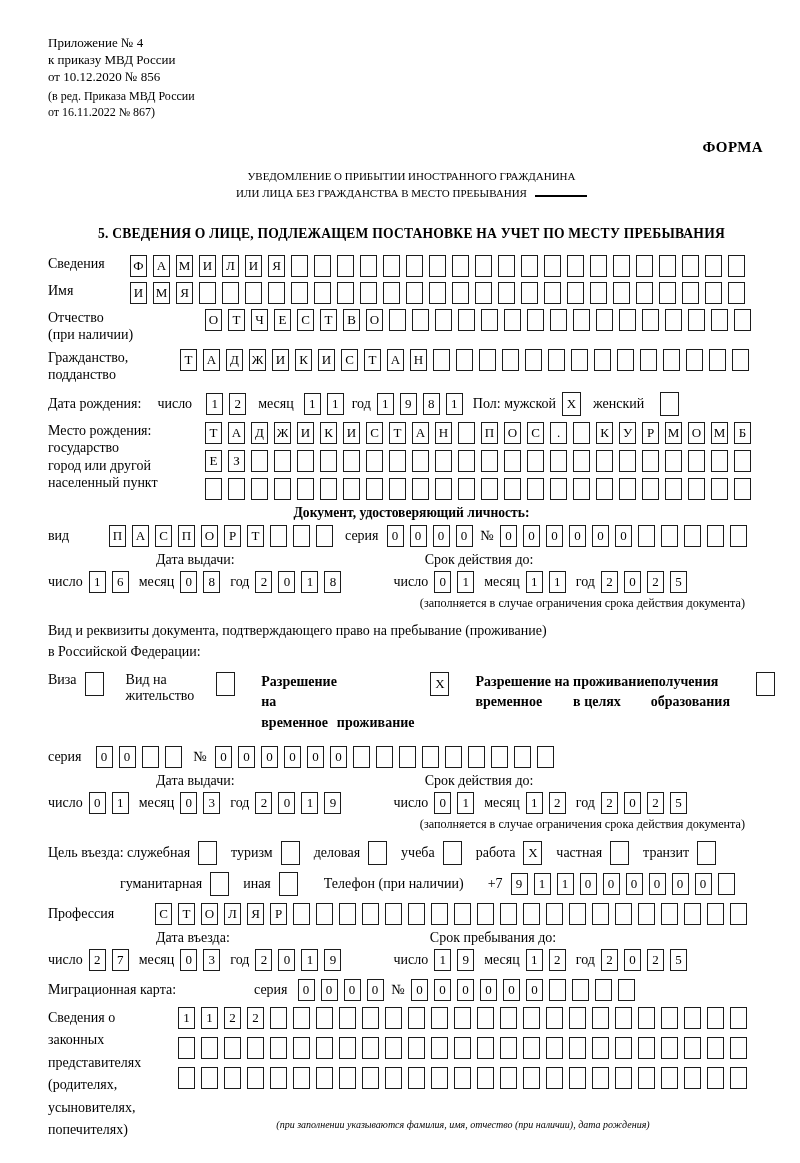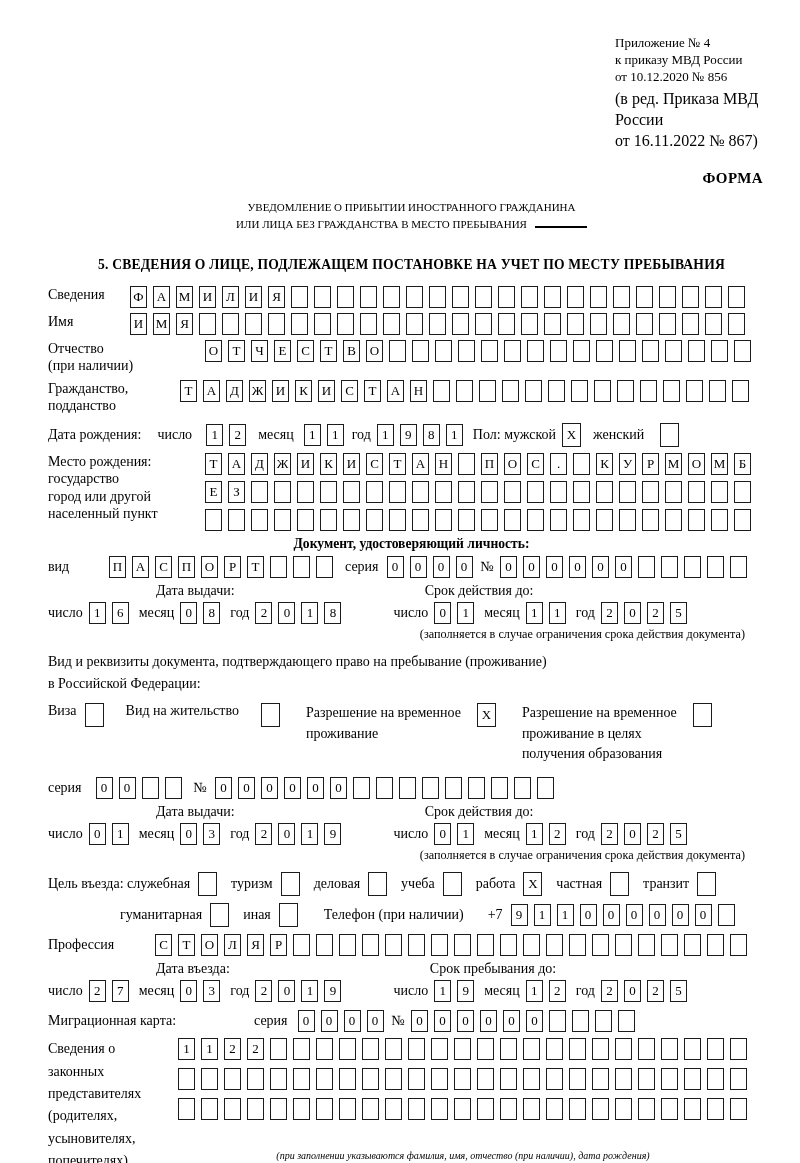--- a/index.html
+++ b/index.html
@@ -1,21 +1,21 @@
 <!DOCTYPE html>
 <html><head>
 <meta charset="utf-8">
 <style>
   html,body{margin:0;padding:0;background:#fff;}
   body{width:800px;height:1163px;overflow:hidden;color:#000;
        font-family:"Liberation Serif","DejaVu Serif",serif;}
   .page{width:800px;height:1163px;box-sizing:border-box;padding:34px 25px 0 48px;}
 
-  .annex{margin-left:567px;font-size:13px;line-height:1.32;}
-  .annex .note{font-size:16px;margin-top:4px;line-height:1.3;}
+  .annex{font-size:13px;line-height:1.32;}
+  .annex .note{font-size:12px;margin-top:4px;line-height:1.3;}
 
   .forma{text-align:right;padding-right:12px;font-weight:bold;font-size:15px;margin-top:18px;letter-spacing:0.4px;}
 
   .title{text-align:center;font-weight:normal;font-size:11px;margin-top:12px;line-height:1.55;}
   .uline{display:inline-block;width:52px;border-bottom:2px solid #000;height:0.85em;margin-left:8px;}
 
   .sec{text-align:center;font-weight:bold;font-size:13.6px;margin-top:24px;margin-bottom:13px;letter-spacing:0.2px;}
 
   .row{display:flex;align-items:flex-start;margin-bottom:5px;font-size:14px;line-height:1.25;}
   .row.vc{align-items:center;}
@@ -36,21 +36,21 @@
 
   .drow{display:flex;align-items:center;font-size:14px;margin-bottom:3px;}
   .drow .g{margin-left:6px;} .drow .gl{margin-left:10px;}
   .drow .sep{width:52px;flex:none;}
 
   .note-r{font-size:12.2px;text-align:right;padding-right:30px;margin:1px 0 9px 0;}
 
   .plain{font-size:14px;line-height:1.55;}
 
   .permitrow{display:flex;align-items:flex-start;font-size:14px;margin:9px 0 13px 0;}
-  .permitrow .stack{display:flex;flex-direction:column;align-items:flex-start;line-height:1.45;}
+  .permitrow .stack{display:flex;flex-direction:row;align-items:flex-end;line-height:1.45;font-weight:bold;}
   .gap8{margin-left:8px;} .gap16{margin-left:16px;} .gap22{margin-left:22px;} .gap26{margin-left:26px;}
 
   .goalrow{display:flex;align-items:center;font-size:14px;margin-bottom:7px;}
   .goalrow .cbx{margin-left:8px;} .goalrow .t{margin-left:14px;}
   .indent72{margin-left:72px;}
 
   .repnote{font-size:10px;text-align:center;margin:6px 0 0 140px;width:600px;font-style:italic;}
 </style>
 </head>
 <body>

